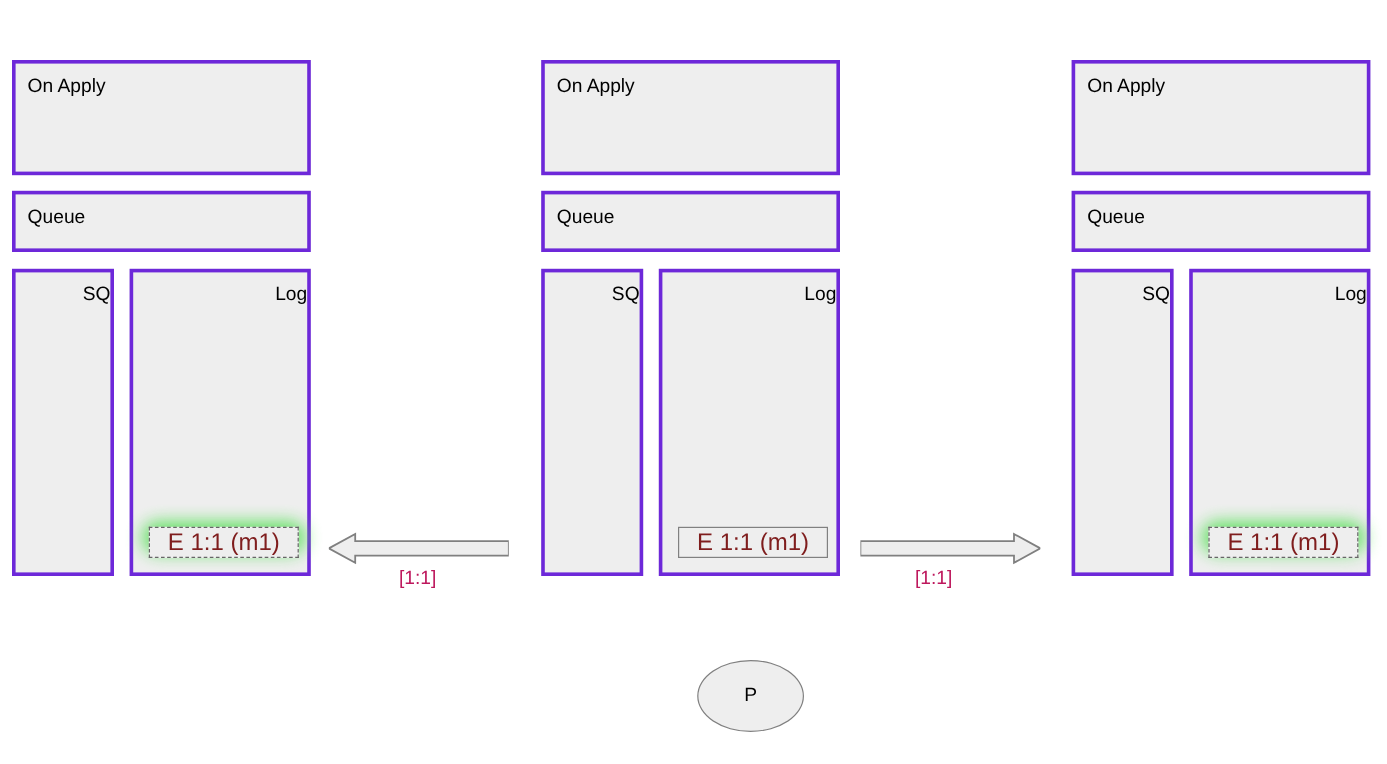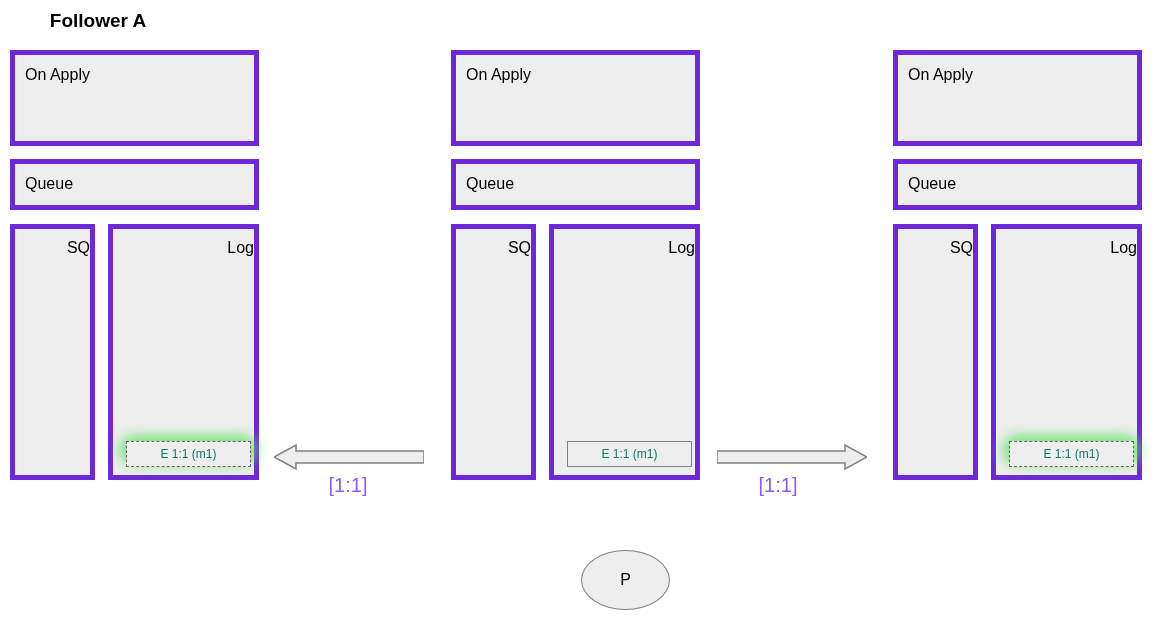--- a/index.html
+++ b/index.html
@@ -30,21 +30,21 @@
     color: #000;
     text-align: center;
     white-space: nowrap;
     line-height: 1;
   }
 
   
   .box {
     position: absolute;
     background: #eeeeee;
-    border: 5px solid #6d28d9;
+    border: 3px solid #6d28d9;
     box-sizing: border-box;
   }
   .box-label {
     position: absolute;
     font-size: 16px;
     color: #000;
     white-space: nowrap;
     line-height: 1;
   }
   .box-label.left {
@@ -56,22 +56,22 @@
     right: 0;
     top: 11px;
     text-align: right;
   }
 
   
   .entry {
     position: absolute;
     background: #eeeeee;
     box-sizing: border-box;
-    font-size: 12px;
-    color: #0f766e;
+    font-size: 20px;
+    color: #7f1d1d;
     display: flex;
     align-items: center;
     justify-content: center;
     white-space: nowrap;
     line-height: 1;
     text-align: center;
   }
   .entry.solid {
     border: 1px solid #808080;
   }
@@ -88,22 +88,22 @@
 
   
   .arrow-wrap {
     position: absolute;
   }
   .arrow-wrap svg {
     display: block;
   }
   .arrow-label {
     position: absolute;
-    font-size: 20px;
-    color: #8b5cf6;
+    font-size: 16px;
+    color: #be185d;
     text-align: center;
     white-space: nowrap;
     line-height: 1;
   }
 
   
   .ellipse {
     position: absolute;
     background: #eeeeee;
     border: 1px solid #808080;
@@ -115,21 +115,20 @@
     font-size: 16px;
     color: #000;
     line-height: 1;
   }
 </style>
 </head>
 <body>
 
 <div id="stage">
 
-  <div class="col-title" style="left:0px; top:11px; width:196px;">Follower A</div>
 
   <div class="box" style="left:10px; top:50px; width:249px; height:96px;">
     <span class="box-label left">On Apply</span>
   </div>
 
   <div class="box" style="left:10px; top:159px; width:249px; height:51px;">
     <span class="box-label left">Queue</span>
   </div>
 
   <div class="box" style="left:10px; top:224px; width:85px; height:256px;">

